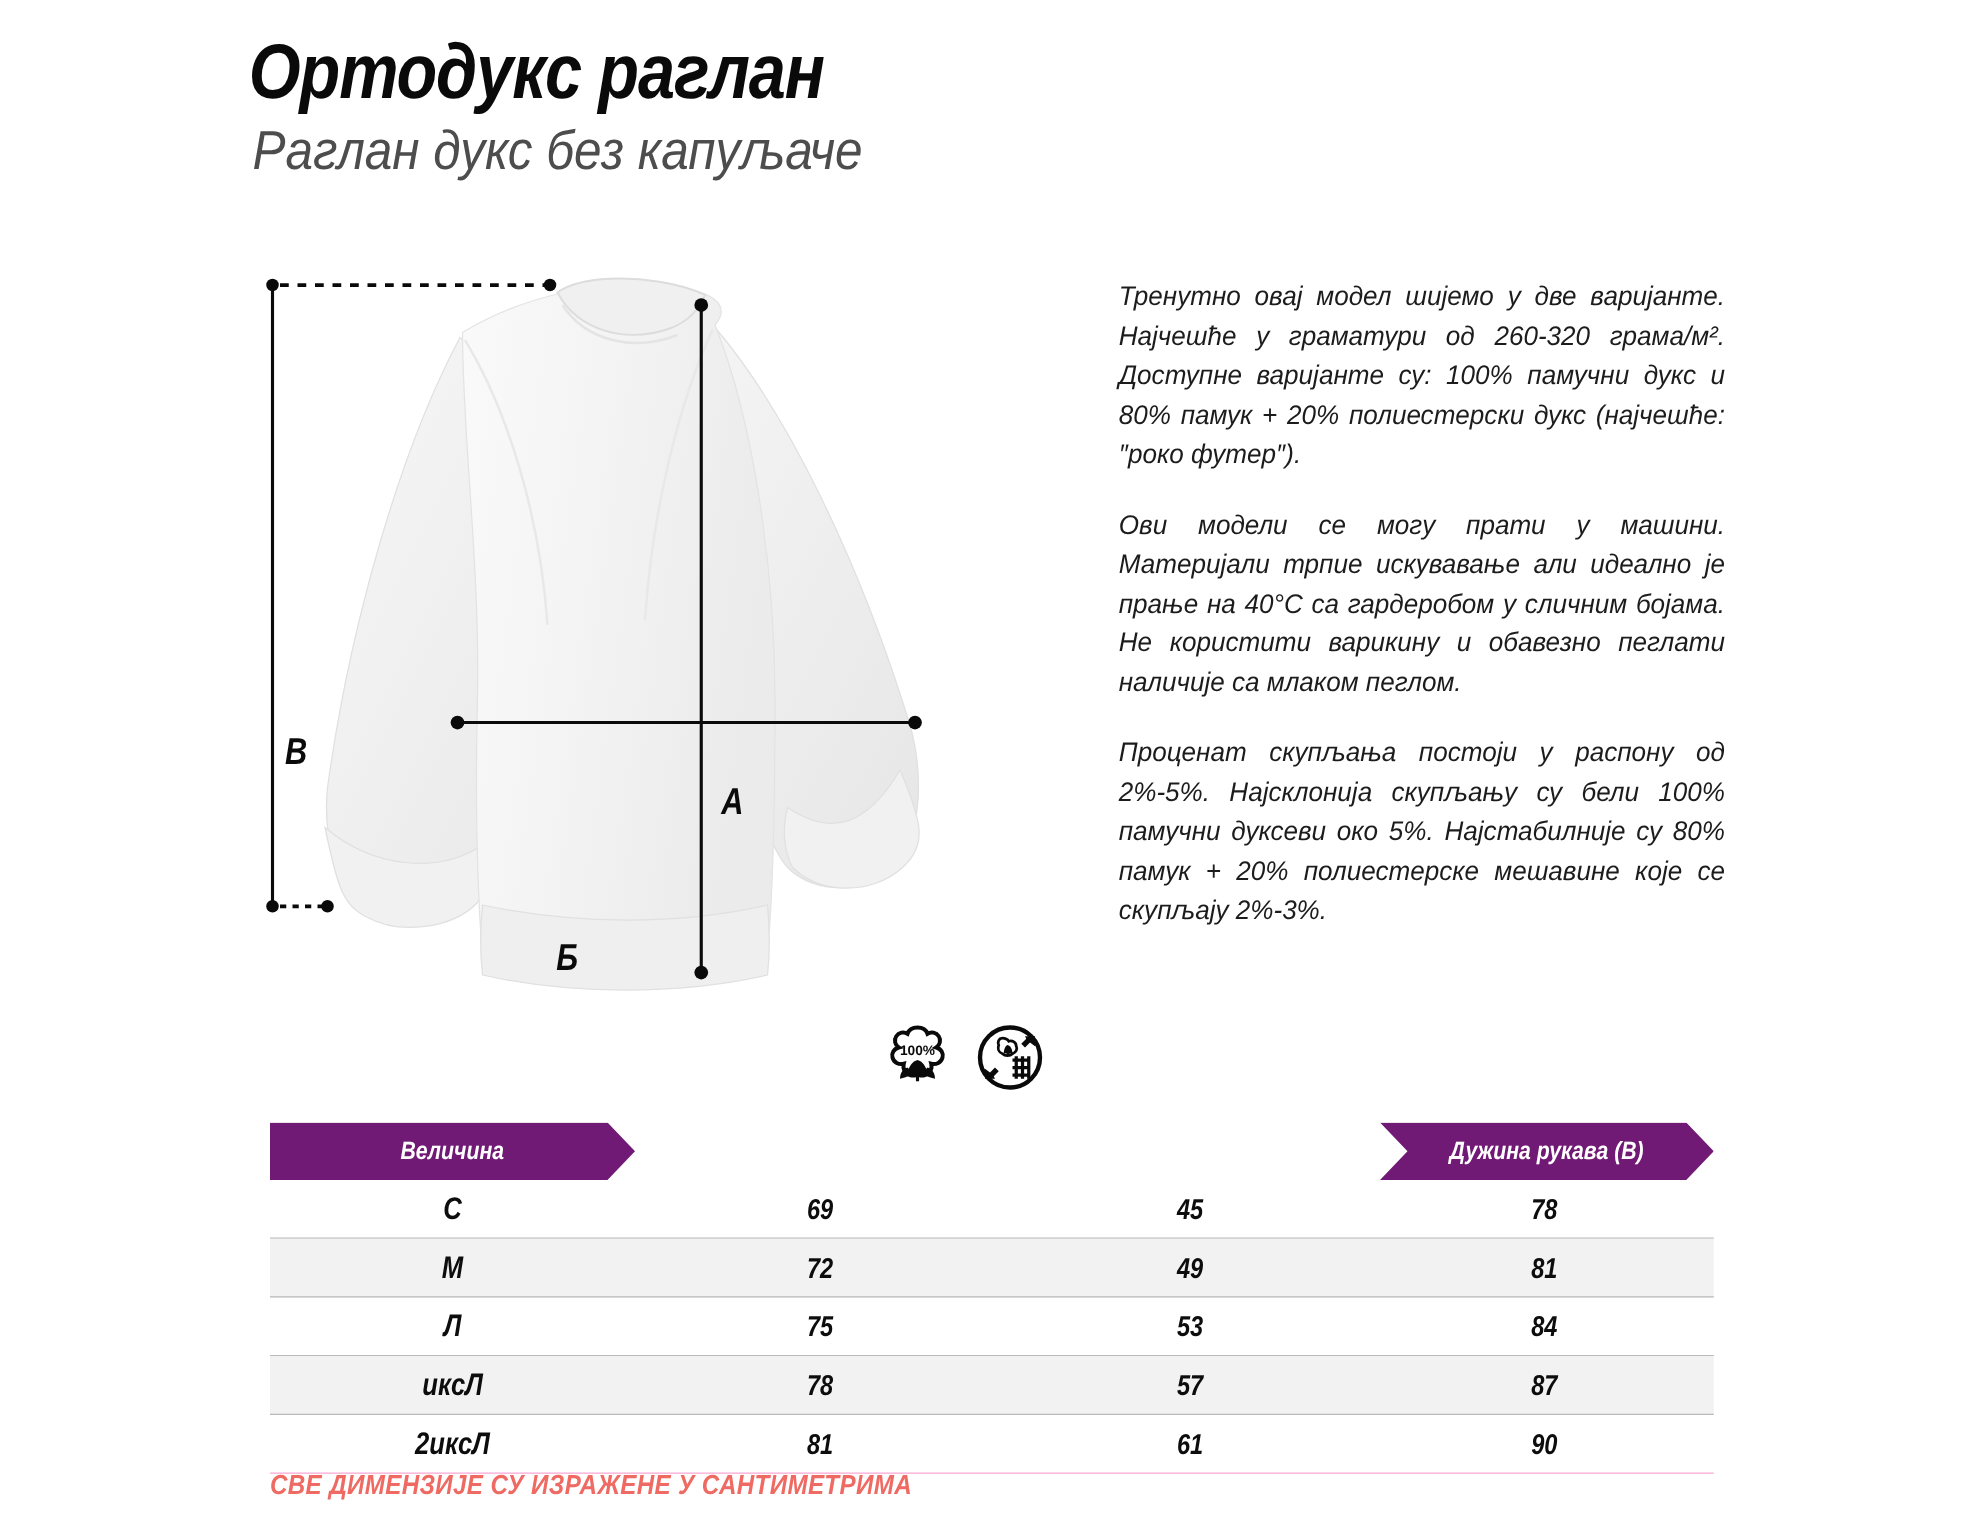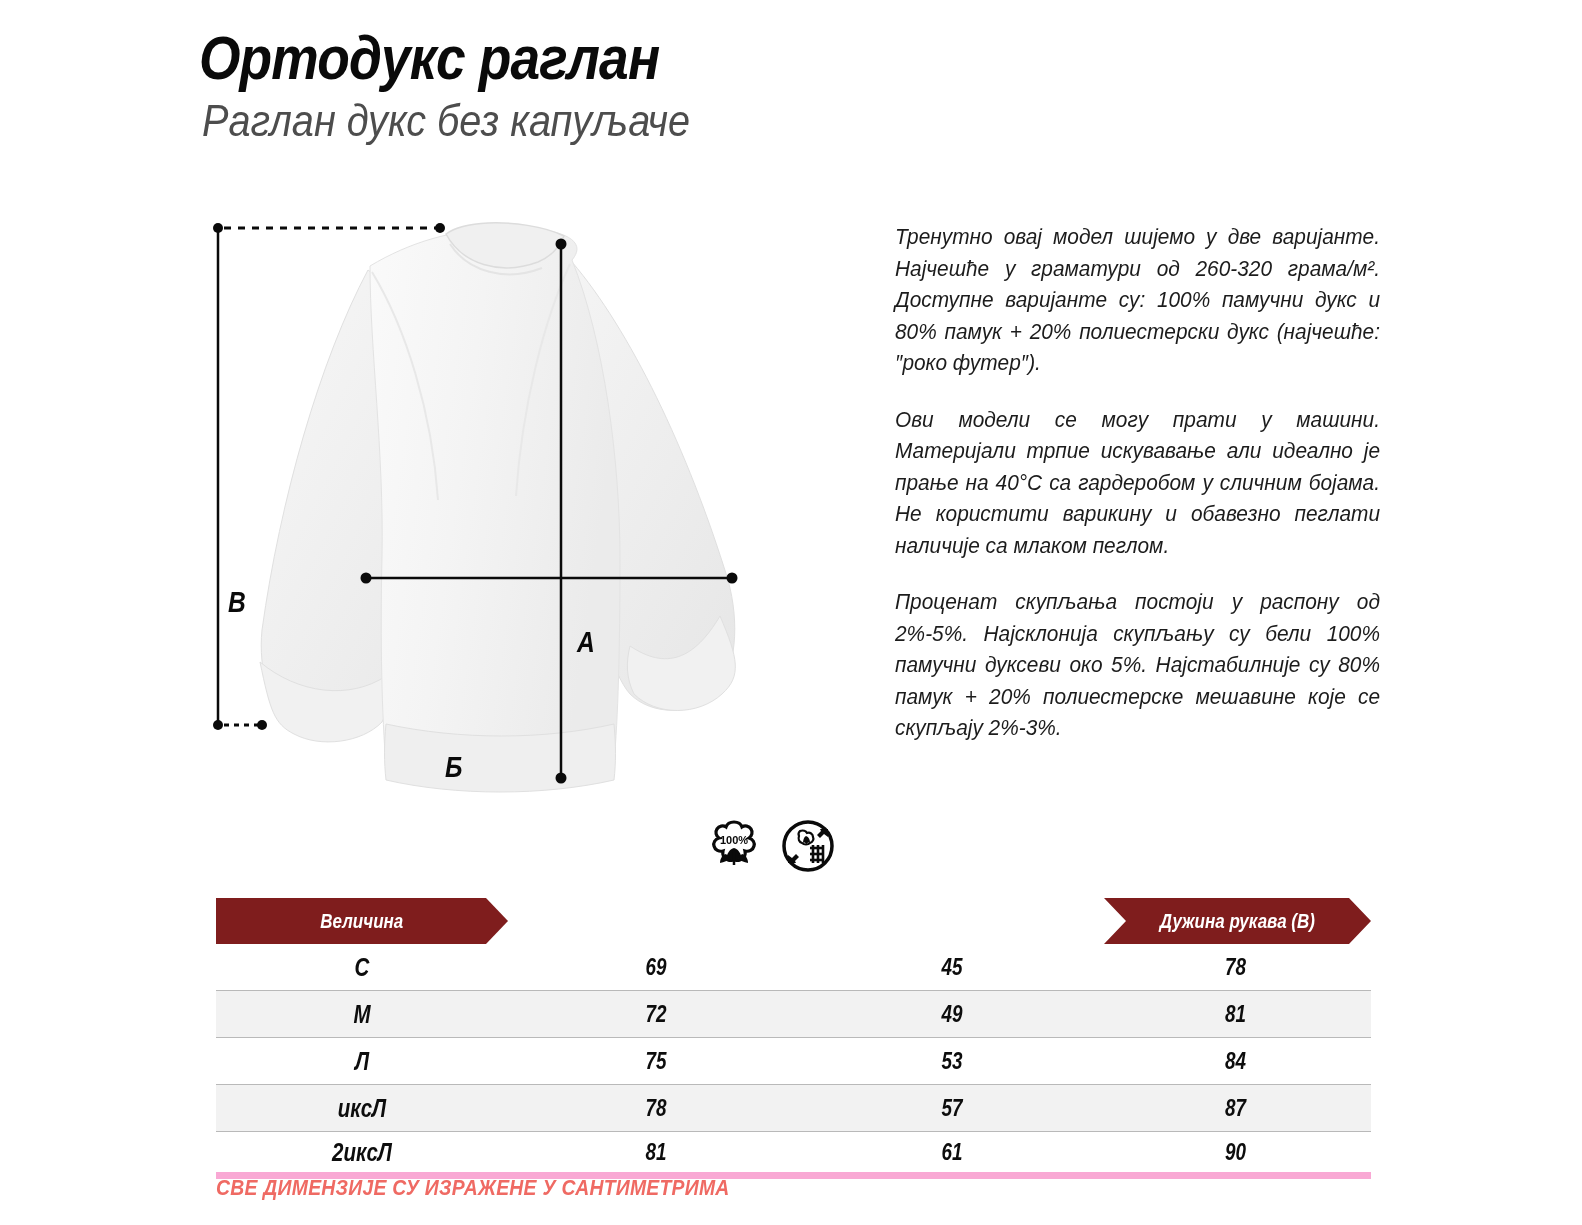--- a/index.html
+++ b/index.html
@@ -60,42 +60,42 @@
     transform:scaleX(0.97); transform-origin:left top;
   }
   .info-p:last-child { margin-bottom:0; }
 
   
   .table-wrap { position:absolute; left:216px; top:898px; width:1155px; }
 
   .thead { position:relative; height:46px; }
   .chev {
     position:absolute; top:0; height:46px;
-    background:#7f1d1d;
+    background:#701a75;
     display:flex; align-items:center; justify-content:center;
     clip-path:polygon(0 0, calc(100% - 22px) 0, 100% 50%, calc(100% - 22px) 100%, 0 100%, 22px 50%);
   }
   .chev:first-child {
     clip-path:polygon(0 0, calc(100% - 22px) 0, 100% 50%, calc(100% - 22px) 100%, 0 100%);
   }
   .chev span {
     color:#ffffff; font-size:20px; font-weight:bold; font-style:italic;
     transform:scaleX(0.85); white-space:nowrap;
   }
   .chev-0 { left:0px;   width:292px; }
   .chev-1 { left:296px; width:292px; }
   .chev-2 { left:592px; width:292px; }
   .chev-3 { left:888px; width:267px; }
 
   .trow {
     display:flex; align-items:center; height:47px;
     border-bottom:1px solid #b9b9b9;
   }
   .trow.alt { background:#f2f2f2; }
-  .trow.last { border-bottom:7px solid #f9a8d4;justify-content:space-between; }
+  .trow.last { border-bottom:1px solid #f9a8d4;justify-content:space-between; }
   .tcell {
     font-size:25px; font-weight:bold; font-style:italic;
     color:#0d0d0d; text-align:center;
     transform:scaleX(0.82);
   }
   .c-size { width:292px; }
   .c-a    { width:296px; font-size:23px; }
   .c-b    { width:296px; font-size:23px; }
   .c-v    { width:271px; font-size:23px; }
 

